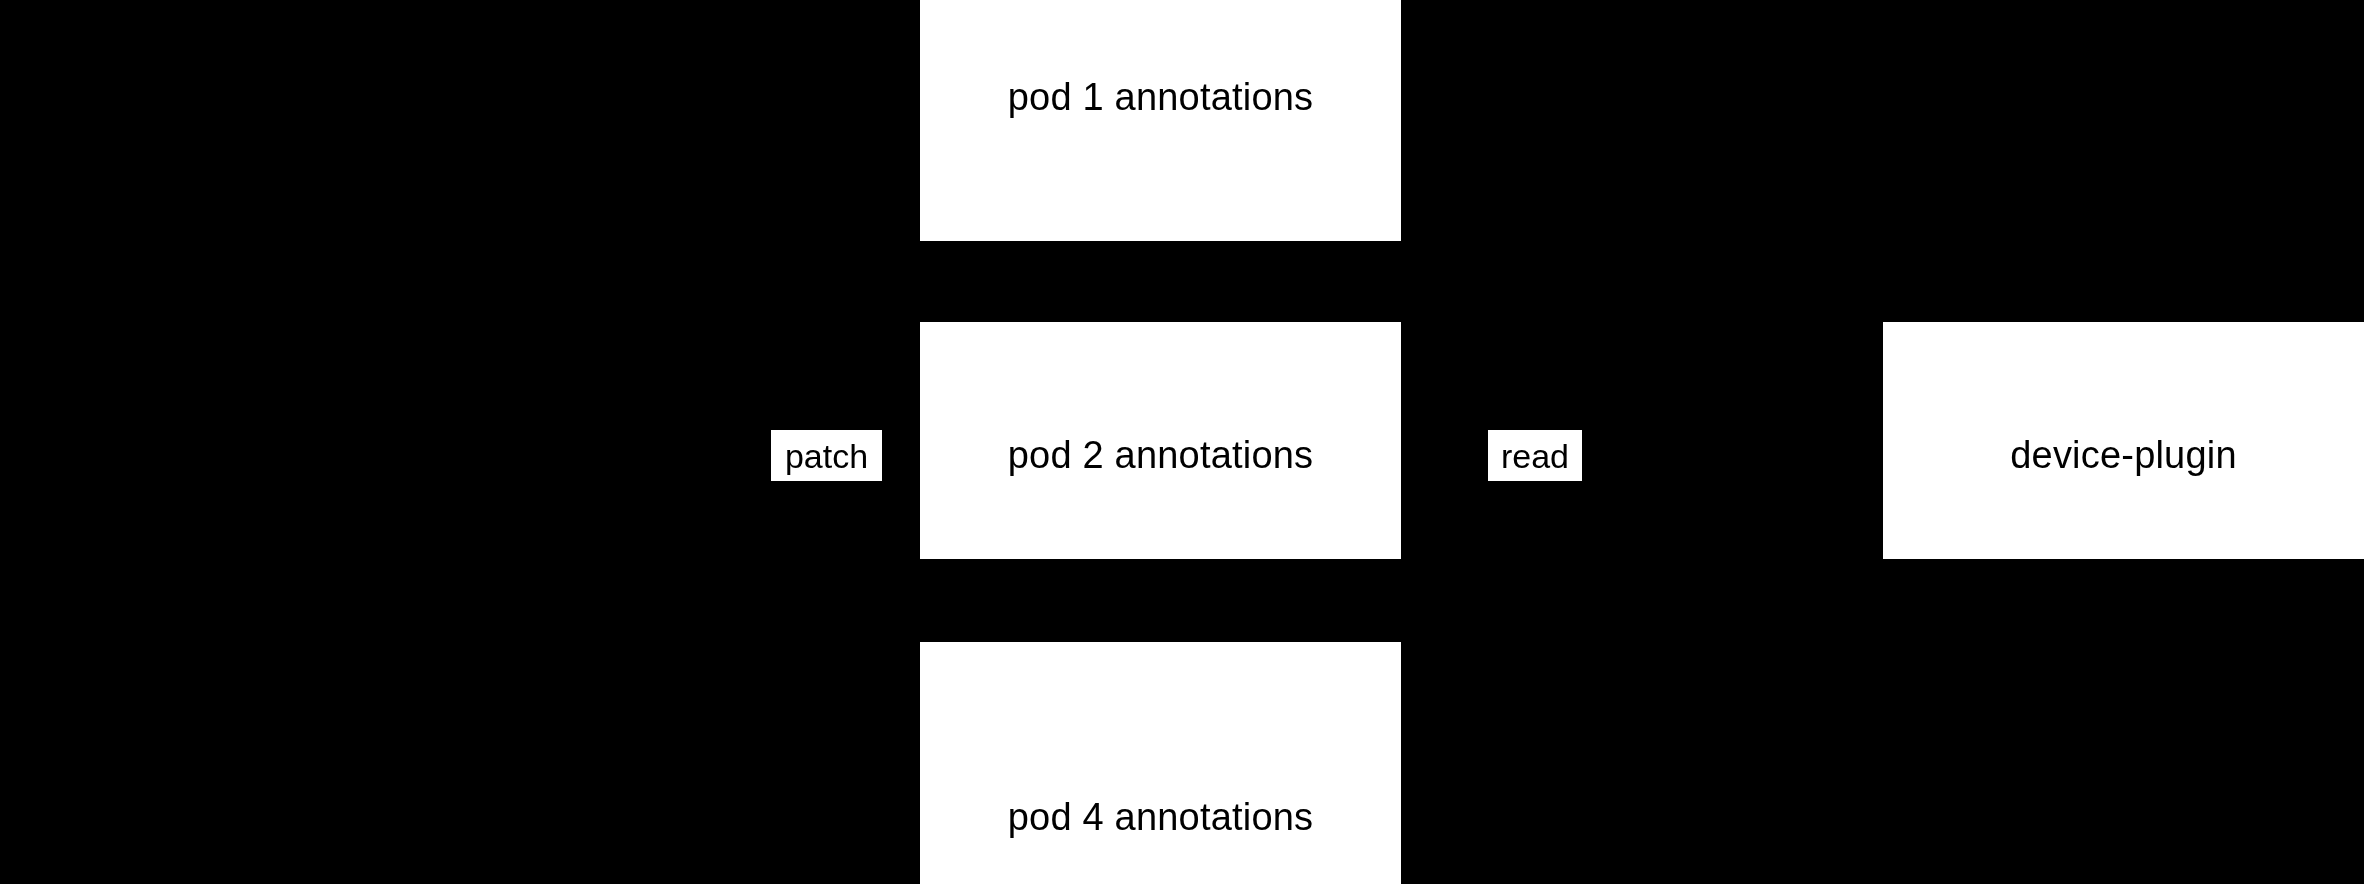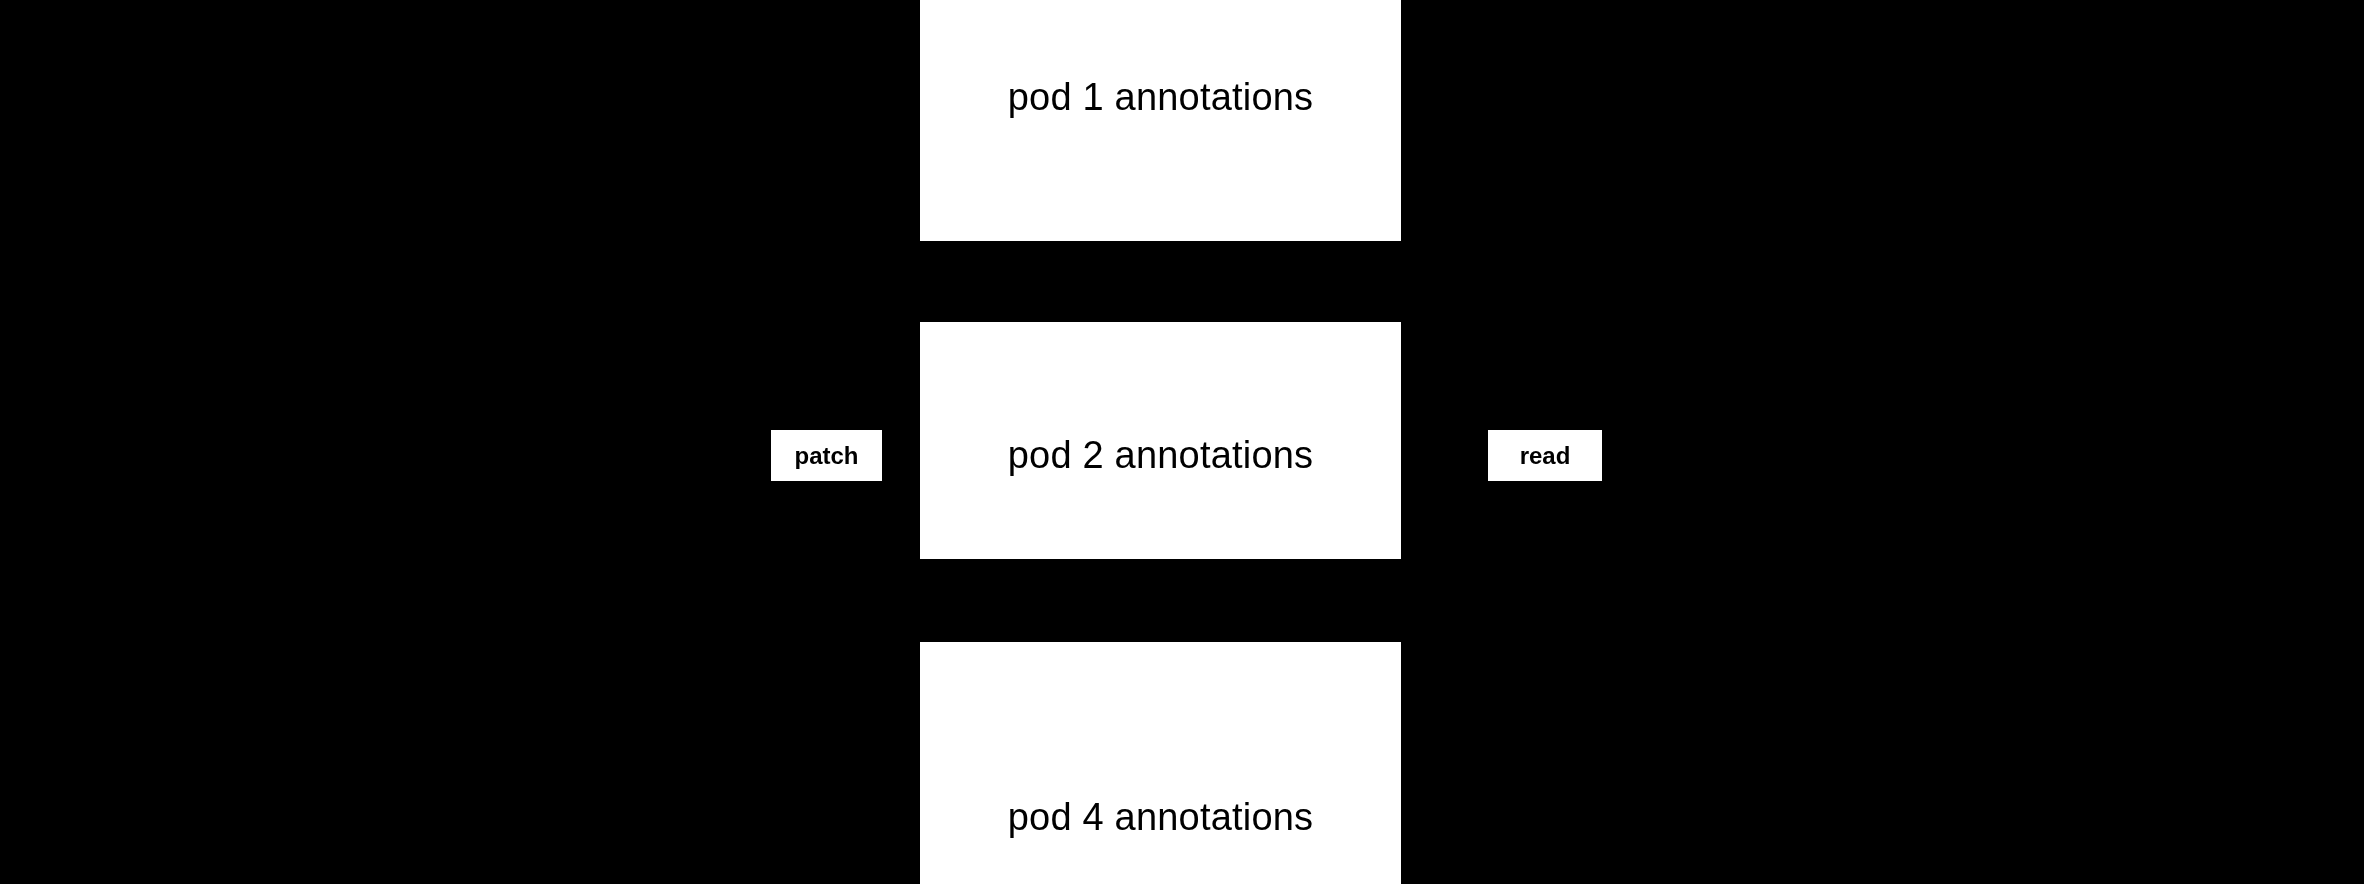--- a/index.html
+++ b/index.html
@@ -30,37 +30,37 @@
     white-space: nowrap;
   }
   .edge-label {
     position: absolute;
     background: #ffffff;
     color: #000000;
     display: flex;
     align-items: center;
     justify-content: center;
     box-sizing: border-box;
-    font-size: 24px;
+    font-size: 34px;
     line-height: 1.0;
-    font-weight: 700;
+    font-weight: 400;
     white-space: nowrap;
     padding: 0 1px;
   }
 
   
   #node-scheduler     { left: 3px;    top: 322px; width: 352px; height: 237px; }
   #node-pod1          { left: 920px;  top: -76px; width: 481px; height: 317px; }
   #node-pod2          { left: 920px;  top: 322px; width: 481px; height: 237px; align-items: center; }
   #node-pod3          { left: 920px;  top: 642px; width: 481px; height: 320px; }
   #node-device-plugin { left: 1883px; top: 322px; width: 481px; height: 237px; }
 
   
   #label-patch { left: 771px;  top: 430px; width: 111px; height: 51px; }
-  #label-read  { left: 1488px; top: 430px; width: 114px;  height: 51px; align-items: center; }
+  #label-read  { left: 1488px; top: 430px; width: 94px;  height: 51px; align-items: center; }
 
   .node-label { pointer-events: none; margin-top: 31px; }
 </style>
 </head>
 <body>
 
 <div id="canvas">
 
 
   <div class="node-box" id="node-pod1">
@@ -68,20 +68,23 @@
   </div>
 
   <div class="node-box" id="node-pod2">
     <span class="node-label">pod 2 annotations</span>
   </div>
 
   <div class="node-box" id="node-pod3">
     <span class="node-label">pod 4 annotations</span>
   </div>
 
+  <div class="node-box" id="node-device-plugin">
+    <span class="node-label">device-plugin</span>
+  </div>
 
   <div class="edge-label" id="label-patch">
     <span>patch</span>
   </div>
 
   <div class="edge-label" id="label-read">
     <span>read</span>
   </div>
 
 </div>

